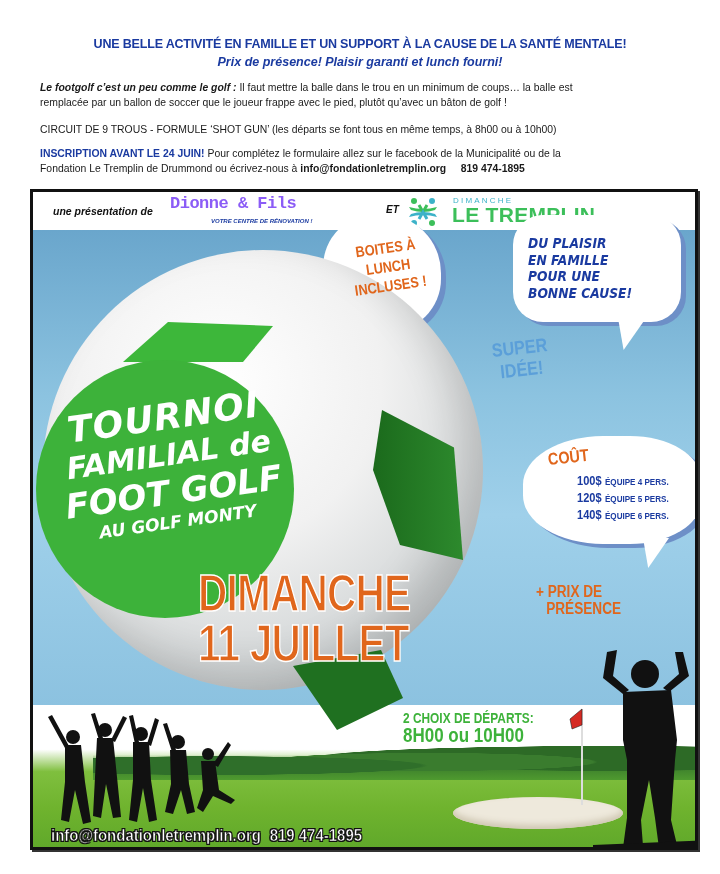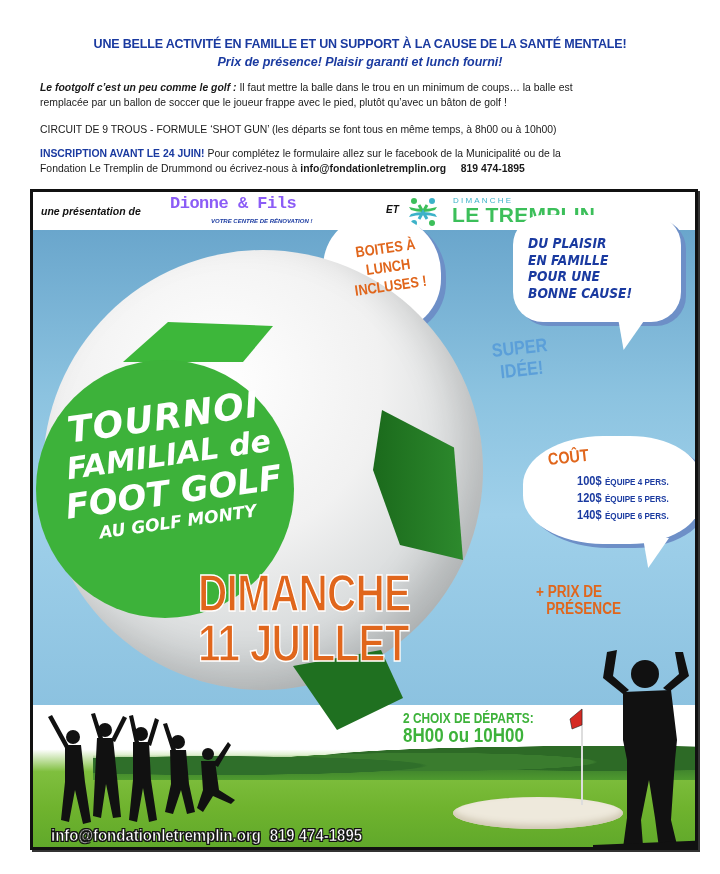--- a/index.html
+++ b/index.html
@@ -15,21 +15,21 @@
     .para { position: absolute; left: 40px; width: 650px; font-size: 11.2px; line-height: 15px; color: #1a1a1a; transform-origin: left; transform: scaleX(0.93); white-space: nowrap; }
     .para b.it { font-style: italic; }
     .p1 { top: 80px; }
     .p2 { top: 122px; }
     .p3 { top: 146px; }
     .blue { color: #1a3aa0; }
 
     .poster { position: absolute; left: 30px; top: 189px; width: 668px; height: 661px;
       border: 3px solid #111; background: #fff; overflow: hidden; box-shadow: 2px 2px 0 #333; }
     .sponsor-bar { position: absolute; left: 0; top: 0; width: 100%; height: 38px; background: #fff; }
-    .pres-text { position: absolute; left: 8px; top: 13px; font-size: 10.5px; font-weight: bold; font-style: italic; color: #111; }
+    .pres-text { position: absolute; left: 20px; top: 13px; font-size: 10.5px; font-weight: bold; font-style: italic; color: #111; }
     .dionne { position: absolute; left: 137px; top: 2px; font-family: Liberation Mono, monospace; font-weight: 900;
       font-size: 17px; color: #8b5cf6; letter-spacing: -0.5px; font-weight: bold; }
     .dionne-sub { position: absolute; left: 178px; top: 26px; font-size: 6px; font-weight: bold; font-style: italic; color: #1a3aa0; }
     .et { position: absolute; left: 353px; top: 12px; font-size: 10px; font-weight: bold; font-style: italic; color: #111; }
     .tremplin-logo { position: absolute; left: 372px; top: 3px; width: 36px; height: 34px; }
     .fondation-small { position: absolute; left: 420px; top: 4px; font-size: 8px; letter-spacing: 2.2px; color: #3cb2c8; }
     .tremplin-big { position: absolute; left: 419px; top: 11px; font-size: 21px; font-weight: bold; color: #3cbf5a; letter-spacing: 0.3px; }
 
     .sky { position: absolute; left: 0; top: 38px; width: 100%; height: 475px;
       background: linear-gradient(180deg, #6aa6cc 0%, #8cc3e0 35%, #9fd0ea 60%, #8cc2e0 100%); }

